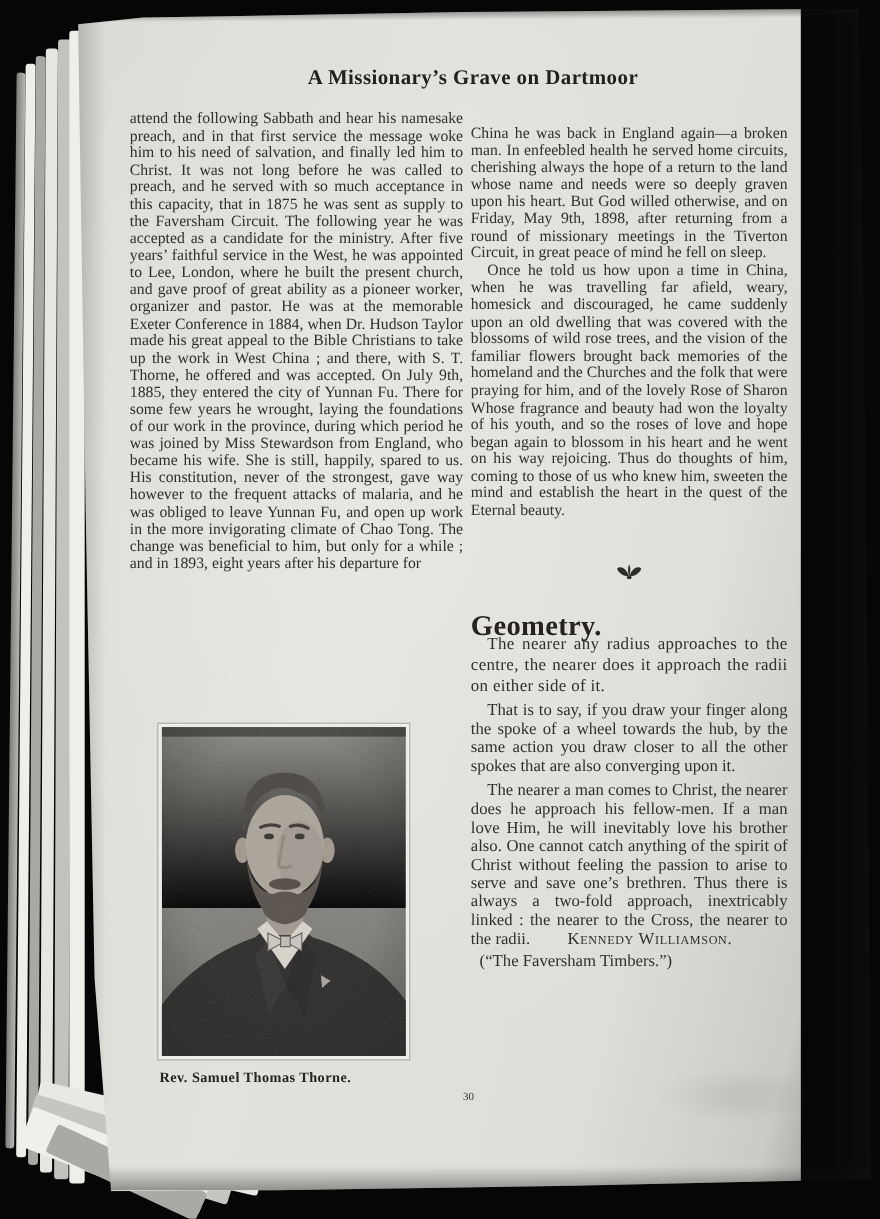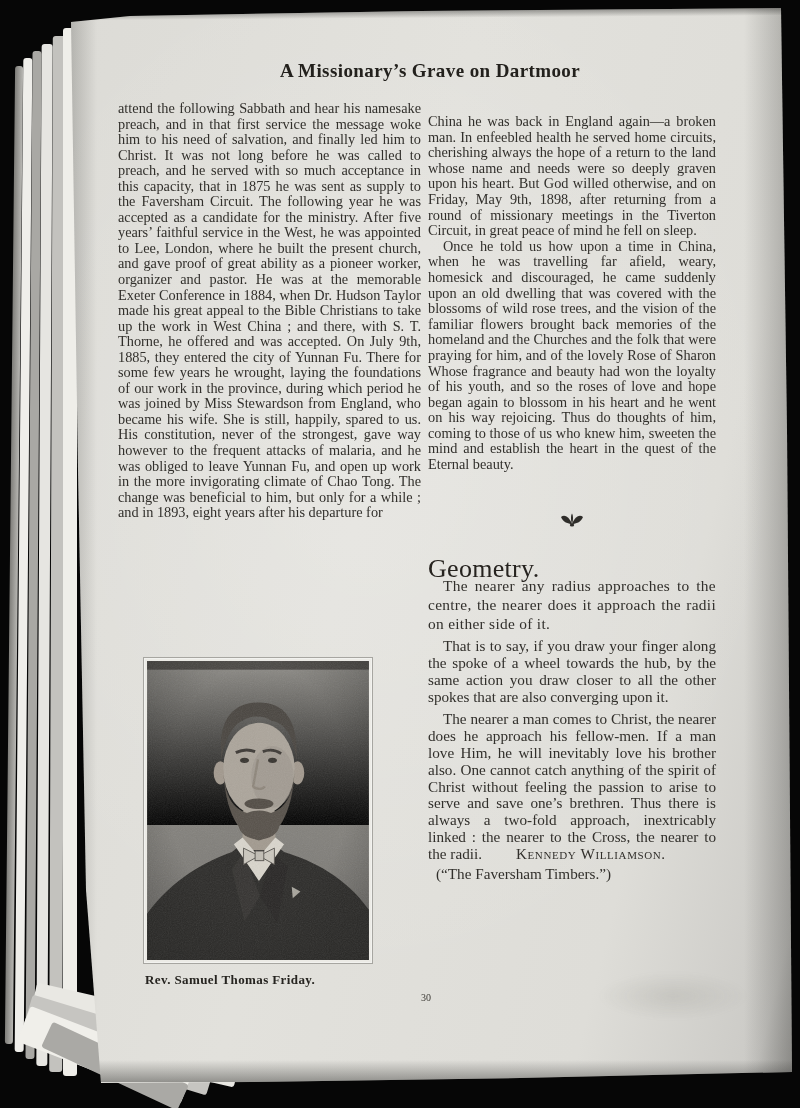--- a/index.html
+++ b/index.html
@@ -17,21 +17,21 @@
   .s5 { left:51px; top:36px;  width:13px; height:1036px; background:#c3c2be; transform:rotate(0.2deg); }
   .s6 { left:63px; top:28px;  width:14px; height:1048px; background:#efeee9; }
   
   .f1 { left:28px; top:1006px; width:215px; height:58px; background:#e9e8e3; transform:rotate(13deg); }
   .f2 { left:22px; top:1022px; width:195px; height:46px; background:#c6c5c1; transform:rotate(17deg); }
   .f3 { left:18px; top:1036px; width:175px; height:38px; background:#f0efea; transform:rotate(21deg); }
   .f4 { left:40px; top:1052px; width:150px; height:28px; background:#aaa9a5; transform:rotate(25deg); }
 
   
   .page {
-    position:absolute; left:0; top:0; width:800px; height:1108px;
+    position:absolute; left:0; top:0; width:728px; height:1108px;
     clip-path: polygon(71px 22px, 130px 16px, 420px 11px, 781px 8px,
                        787px 430px, 792px 1072px, 520px 1078px,
                        250px 1082px, 101px 1083px, 86px 890px, 78px 470px);
     background:
       radial-gradient(ellipse 560px 700px at 46% 42%, rgba(255,255,255,0.20), rgba(255,255,255,0) 75%),
       linear-gradient(104deg, #c9c8c3 0%, #dcdbd6 5%, #e2e1dc 45%, #deddd8 78%, #cbcac6 95%, #a9a8a4 100%);
   }
   .shade-top    { position:absolute; left:70px;  top:8px;    width:714px; height:10px; background:linear-gradient(to bottom, rgba(20,20,18,0.5), rgba(20,20,18,0)); transform:rotate(-0.4deg); }
   .shade-right  { position:absolute; left:744px; top:6px;    width:48px;  height:1070px; background:linear-gradient(to right, rgba(30,30,28,0), rgba(30,30,28,0.28)); }
   .shade-bottom { position:absolute; left:88px;  top:1060px; width:704px; height:22px; background:linear-gradient(to bottom, rgba(25,25,23,0), rgba(25,25,23,0.4)); }
@@ -43,21 +43,21 @@
     position:absolute; left:130px; top:60px; width:600px;
     text-align:center; font-weight:bold; font-size:19px; letter-spacing:0.4px;
     color:#23211d;
   }
   .col { position:absolute; text-align:justify; color:#312f2b; }
   .col p { margin:0; }
   .col-left  { left:118px; top:101px; width:303px; font-size:14.3px; line-height:15.55px; }
   .col-right { left:428px; top:114px; width:288px; font-size:14.3px; line-height:15.6px; }
   .ind { text-indent:15px; }
   .ornament { margin:40px auto 0 auto; width:26px; height:14px; }
-  .geo-heading { margin:34px 0 0 0; font-size:26px; font-weight:normal; color:#26231f; letter-spacing:0.3px; text-align:left; }
+  .geo-heading { margin:34px 0 0 0; font-size:26px; font-weight:bold; color:#26231f; letter-spacing:0.3px; text-align:left; }
   .epigraph { margin-top:9px; font-size:15.4px; line-height:19px; letter-spacing:0.3px; }
   .geo-body { font-size:15.2px; line-height:16.9px; margin-top:5px !important; }
   .sig { font-variant:small-caps; letter-spacing:0.6px; margin-left:34px; white-space:nowrap; }
   .source { margin-top:2px !important; text-indent:8px; font-size:15.2px; line-height:18px; text-align:left; }
 
   
   .photo-frame {
     position:absolute; left:143px; top:657px; width:222px; height:299px;
     padding:3px; background:#ecebe6; border:1px solid #a7a6a1;
     box-shadow:0 0 0 1px rgba(255,255,255,0.35) inset;
@@ -165,16 +165,16 @@
       <ellipse cx="101" cy="103" rx="4.6" ry="2.7" fill="#37342f"></ellipse>
       <ellipse cx="130" cy="103" rx="4.6" ry="2.7" fill="#37342f"></ellipse>
       <path d="M92 95 q10 -5 20 -1" stroke="#3d3935" stroke-width="3" fill="none"></path>
       <path d="M120 94 q10 -4 19 2" stroke="#3d3935" stroke-width="3" fill="none"></path>
 
       <path d="M77 102 C73 60 89 43 116 43 C143 43 157 62 155 102 C151 77 143 64 129 62 C121 56 107 56 99 62 C89 66 81 81 77 102 Z" fill="#4a4641"></path>
       <rect width="230" height="310" fill="url(#vign)"></rect>
       <rect width="230" height="310" filter="url(#grain)" opacity="0.13"></rect>
     </svg>
   </div>
-  <div class="caption">Rev. Samuel Thomas Friday.</div>
+  <div class="caption">Rev. Samuel Thomas Thorne.</div>
 
   <div class="pageno">30</div>
 </div>
 
 </body></html>

